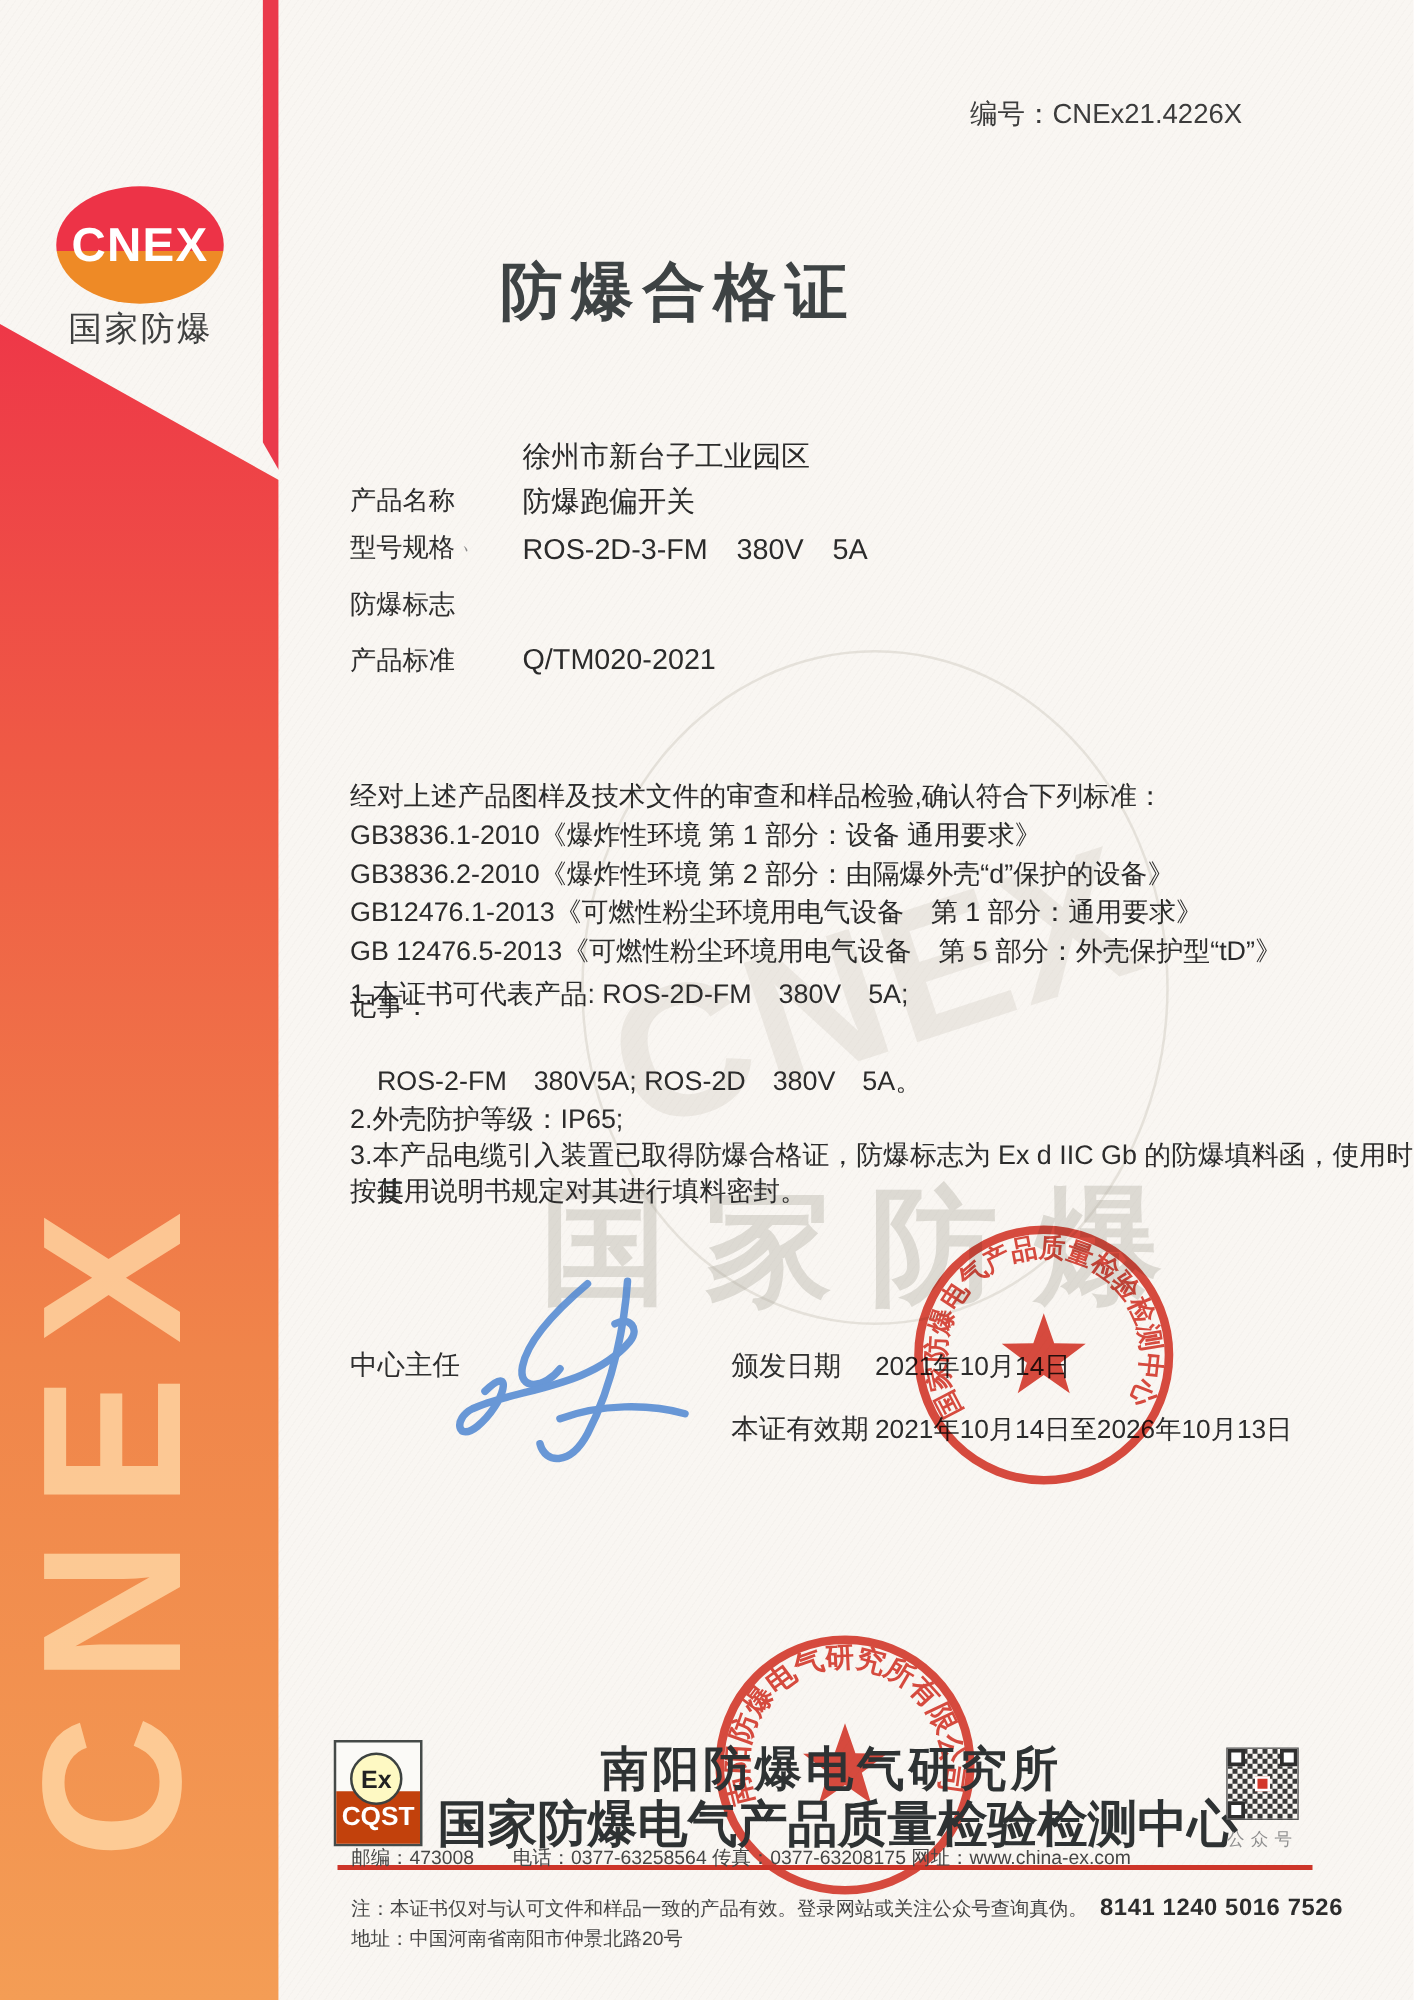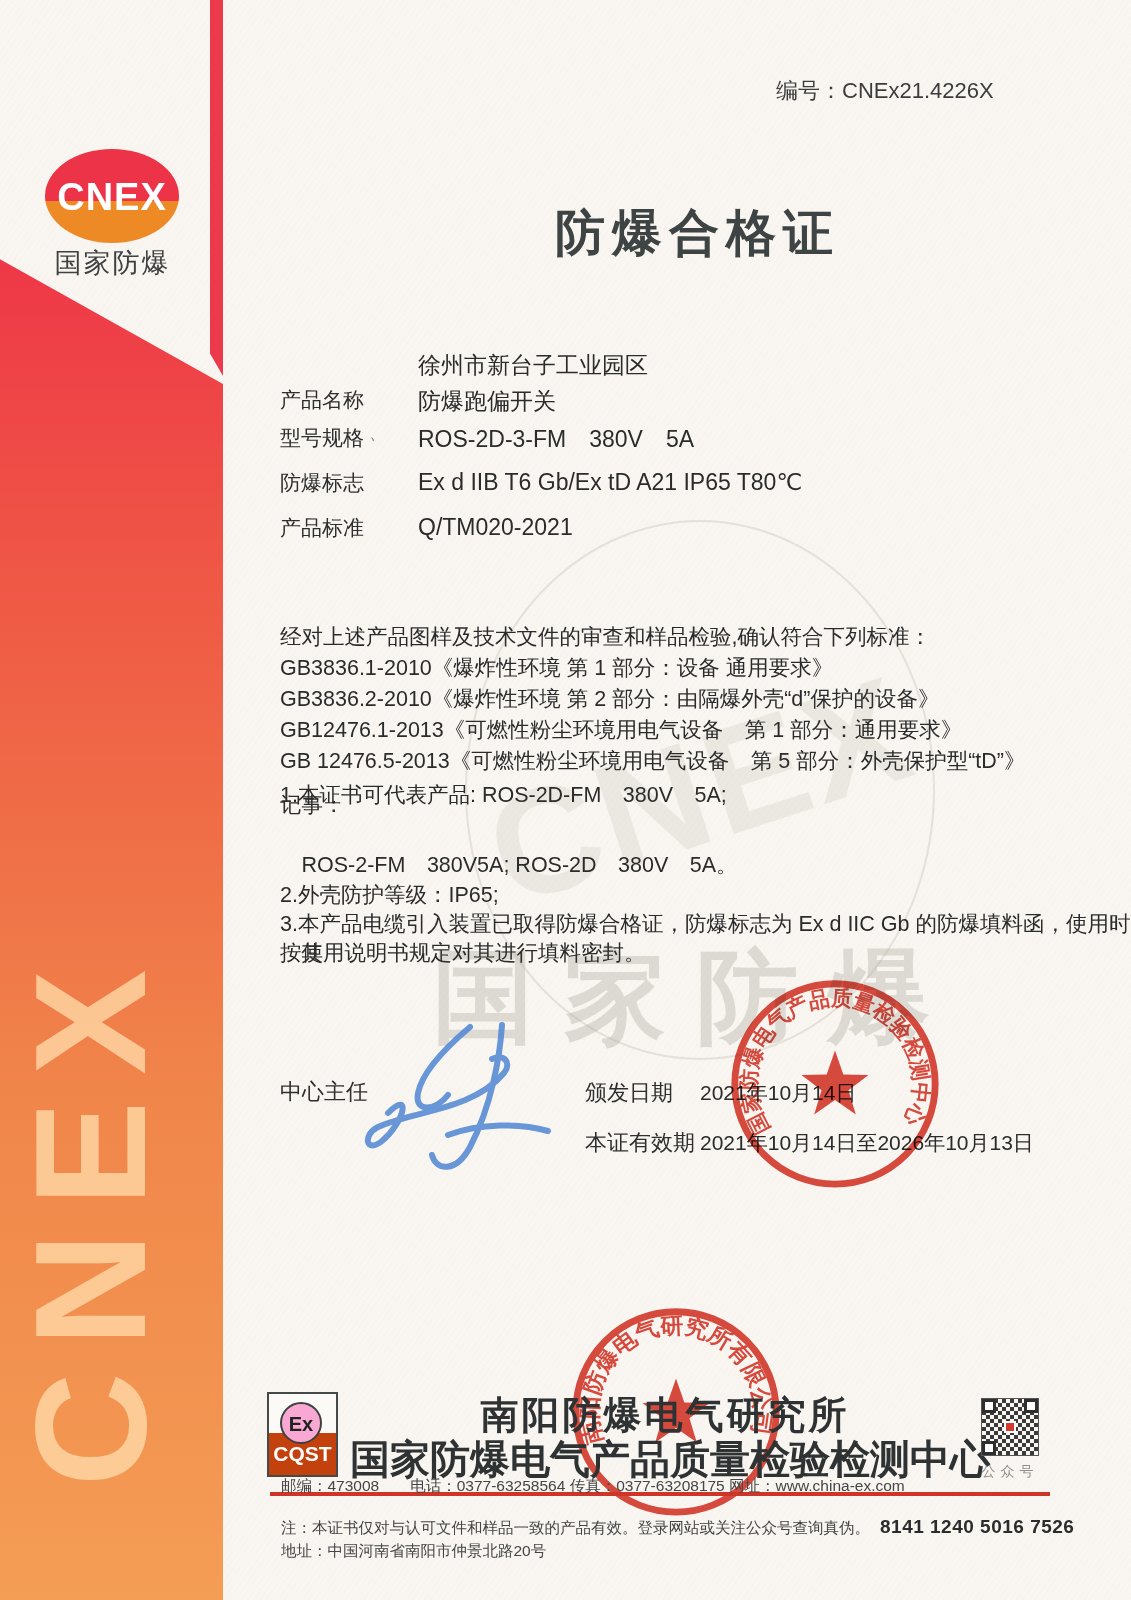--- a/index.html
+++ b/index.html
@@ -57,21 +57,21 @@
   }
   .wm-gray{
     position:absolute; left:432px; top:930px;
     font-size:102px; font-weight:700; letter-spacing:30px;
     color:rgba(170,165,156,0.35);
   }
 
   
   .cert-no{ left:776px; top:76px; font-size:22px; color:#3c3c3c; }
   .title{
-    left:400px; top:200px; width:440px; text-align:right;
+    left:400px; top:200px; width:440px; text-align:left;
     font-size:50px; font-weight:700; letter-spacing:7px; color:#3e4344;
   }
 
   
   .frow{ position:absolute; left:280px; display:flex; }
   .flabel{ width:112px; font-size:21px; color:#2e2e2e; flex:none; }
   .fvalue{ margin-left:26px; font-size:23px; color:#2b2b2b; white-space:nowrap; }
   .tick{ position:absolute; left:370px; top:422px; color:#8a8a8a; font-size:18px; transform:rotate(12deg);}
 
   
@@ -90,21 +90,21 @@
   .ex-mark{
     position:absolute; left:267px; top:1392px; width:71px; height:85px;
     border:2.5px solid #454a48; background:#fbfaf7;
   }
   .ex-mark .bottom{
     position:absolute; left:0; bottom:0; width:100%; height:42px; background:#c2410c;
     color:#fff; font-size:21px; font-weight:700; text-align:center; line-height:42px; letter-spacing:0;
   }
   .ex-mark .circle{
     position:absolute; left:11px; top:8px; width:42px; height:42px; border-radius:50%;
-    border:2.5px solid #3c4240; background:#f9a8d4; z-index:2;
+    border:2.5px solid #3c4240; background:#fef9c3; z-index:2;
     text-align:center; line-height:40px; font-size:20px; color:#222; font-weight:600;
   }
   .org1{
     left:420px; top:1390px; width:490px; text-align:center;
     font-size:38px; font-weight:700; color:#2e3233; letter-spacing:3px;
   }
   .org2{
     left:320px; top:1432px; width:700px; text-align:center;
     font-size:40px; font-weight:700; color:#2e3233; letter-spacing:0px;
   }
@@ -154,21 +154,20 @@
     <div class="flabel">产品名称</div>
     <div class="fvalue">防爆跑偏开关</div>
   </div>
   <div class="frow" style="top:424px">
     <div class="flabel">型号规格</div>
     <div class="fvalue">ROS-2D-3-FM　380V　5A</div>
   </div>
   <div class="tick">、</div>
   <div class="frow" style="top:469px">
     <div class="flabel">防爆标志</div>
-    <div class="fvalue">Ex d IIB T6 Gb/Ex tD A21 IP65 T80℃</div>
   </div>
   <div class="frow" style="top:514px">
     <div class="flabel">产品标准</div>
     <div class="fvalue">Q/TM020-2021</div>
   </div>
 
   <div class="pline" style="top:622px">经对上述产品图样及技术文件的审查和样品检验,确认符合下列标准：</div>
   <div class="pline" style="top:653px">GB3836.1-2010《爆炸性环境 第 1 部分：设备 通用要求》</div>
   <div class="pline" style="top:684px">GB3836.2-2010《爆炸性环境 第 2 部分：由隔爆外壳“d”保护的设备》</div>
   <div class="pline" style="top:715px">GB12476.1-2013《可燃性粉尘环境用电气设备　第 1 部分：通用要求》</div>

